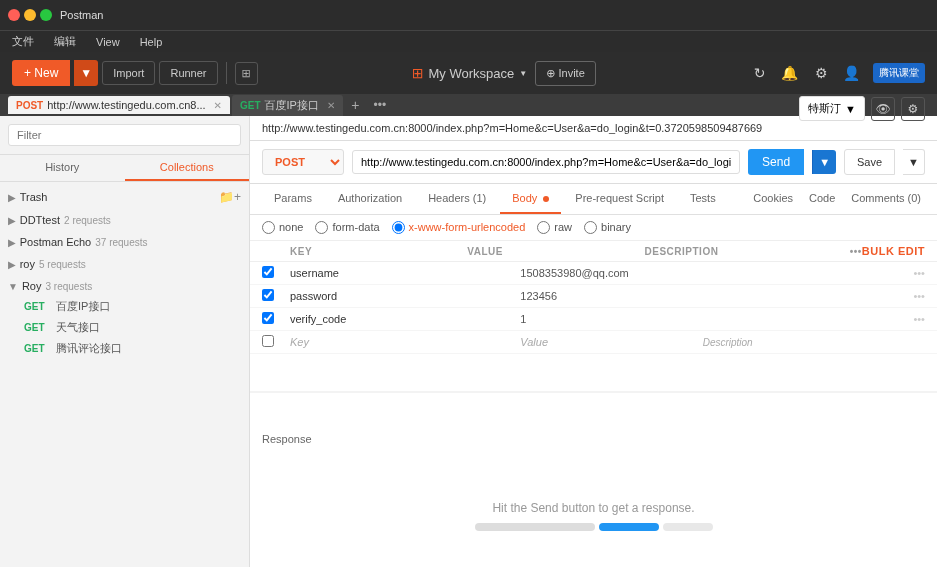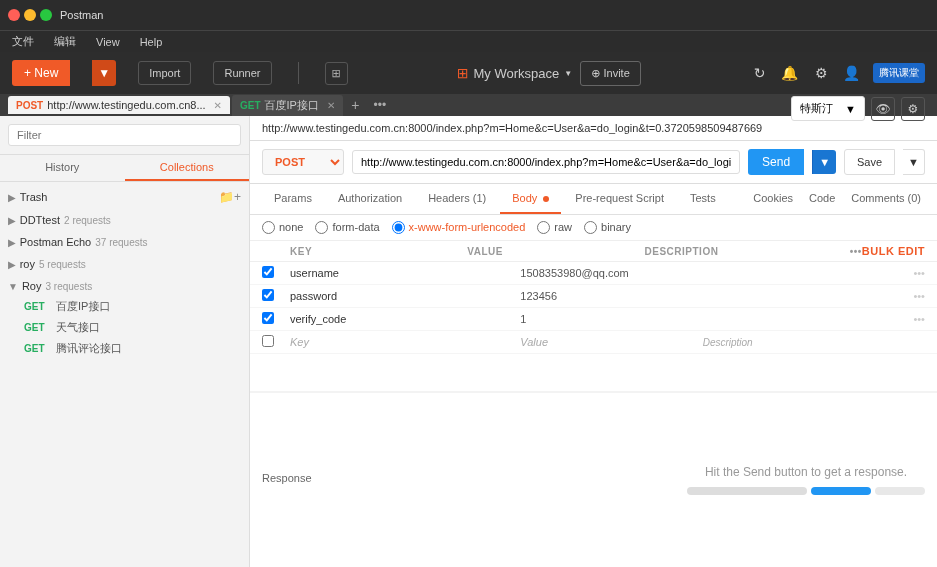--- a/index.html
+++ b/index.html
@@ -36,21 +36,21 @@
     }
     .menu-item { cursor: pointer; padding: 2px 4px; }
 
     
     .toolbar {
       height: 42px;
       background: #2d2d2d;
       display: flex;
       align-items: center;
       padding: 0 12px;
-      gap: 22px;
+      gap: 4px;
     }
     .btn-new {
       background: #f05a28;
       color: white;
       border: none;
       border-radius: 3px 0 0 3px;
       padding: 6px 12px;
       font-size: 12px;
       cursor: pointer;
       display: flex;
@@ -386,21 +386,21 @@
     .kv-row-empty .kv-value { color: #aaa; font-style: italic; }
     .kv-row-empty .kv-desc { color: #aaa; font-style: italic; }
 
     
     .response-section {
       padding: 12px;
       background: white;
       margin-top: 2px;
       flex: 1;
       display: flex;
-      flex-direction: row;
+      flex-direction: column;
       align-items: center;
       justify-content: center;
       color: #aaa;
       font-size: 13px;
       gap: 48px;
     }
     .response-placeholder {
       text-align: center;
     }
     .response-placeholder-text { color: #999; font-size: 12px; margin-bottom: 8px; }
@@ -410,21 +410,21 @@
       margin-top: 6px;
     }
     .resp-bar-gray { width: 120px; height: 8px; background: #ddd; border-radius: 4px; }
     .resp-bar-blue { width: 60px; height: 8px; background: #2196F3; border-radius: 4px; }
     .resp-bar-lgray { width: 50px; height: 8px; background: #e8e8e8; border-radius: 4px; }
 
     
     .env-dropdown {
       display: flex;
       align-items: center;
-      gap: 12px;
+      gap: 4px;
       background: white;
       border: 1px solid #ddd;
       border-radius: 3px;
       padding: 4px 8px;
       font-size: 11px;
       cursor: pointer;
     }
 
     
     input[type="checkbox"] { width: 12px; height: 12px; cursor: pointer; }

